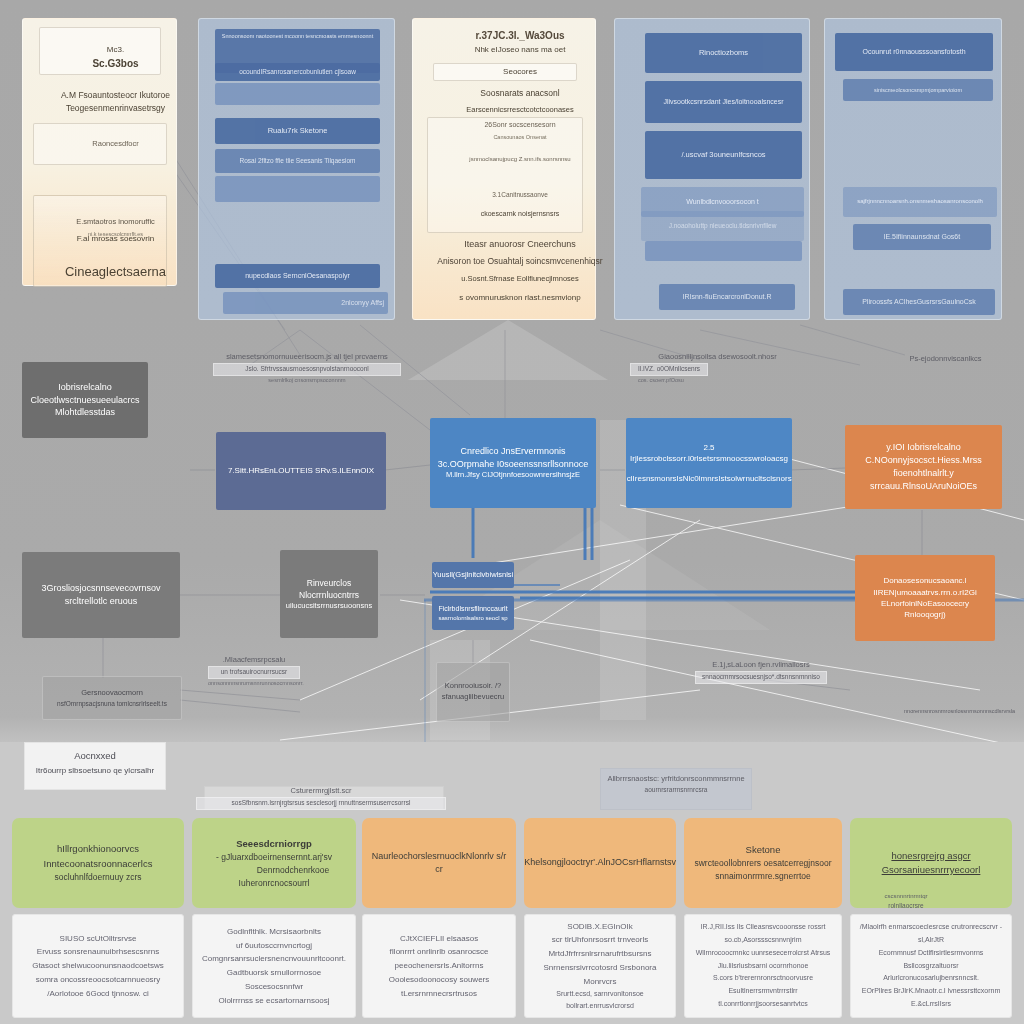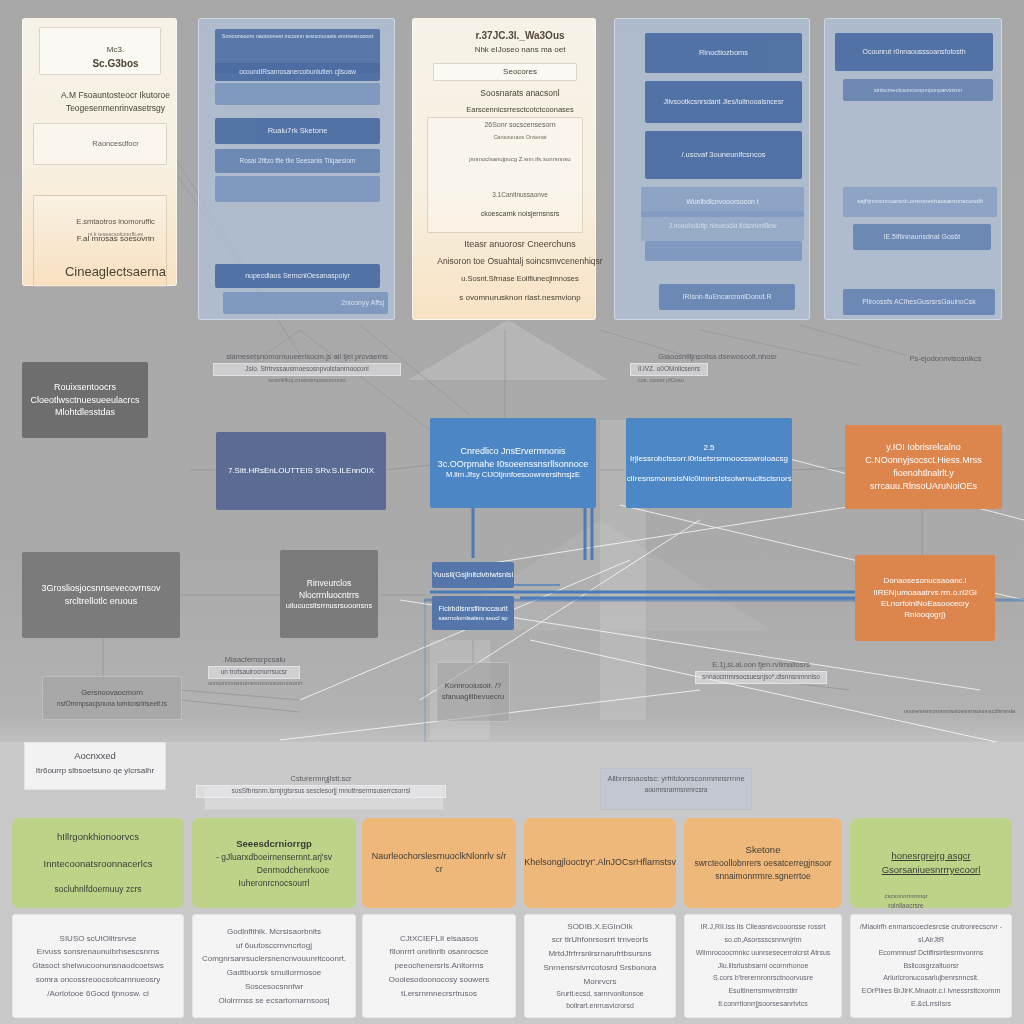--- a/index.html
+++ b/index.html
@@ -333,21 +333,21 @@
     <span>Giaoosnllljnsoilsa dsewosoolt.nhosr</span>
     <span class="chip" style="width:78px; margin-left:0;">Il.IVZ. o0OMnllcsenrs</span>
     <span class="thin" style="text-align:left; padding-left:8px;">cos. csoerr.pfOosu</span>
   </div>
 
   <div class="annot" style="left:878px; top:354px; width:135px;">
     <span>Ps-ejodonnviscanlkcs</span>
   </div>
 
   <div class="node n-gray" style="left:22px; top:362px; width:126px; height:76px;">
-    <span>Rouixsentoocrs</span>
+    <span>Iobrisrelcalno</span>
     <span>Cloeotlwsctnuesueeulacrcs</span>
     <span>Mlohtdlesstdas</span>
   </div>
 
   <div class="node n-slate" style="left:216px; top:432px; width:170px; height:78px; font-size:8px;">
     <span>7.Sitt.HRsEnLOUTTEIS  SRv.S.ILEnnOIX</span>
   </div>
 
   <div class="node n-blue" style="left:430px; top:418px; width:166px; height:90px; align-items:center;">
     <span>Cnredlico JnsErvermnonis</span>
@@ -422,31 +422,31 @@
 
     <div class="band-white" style="left:24px; top:0px; width:142px; height:48px;"></div>
     <div class="band-white" style="left:204px; top:44px; width:240px; height:24px; background:#d8d8d8; border-color:#cfcfcf;"></div>
     <div class="band-white" style="left:600px; top:26px; width:152px; height:42px; background:#c3c7cf; border-color:#bcc0c8;"></div>
 
     <div class="annot" style="left:26px; top:8px; width:138px; color:#4d4d55;">
       <span style="font-size:9.5px;">Aocnxxed</span>
       <span style="display:block; font-size:8px; margin-top:3px;">Itr6ourrp  slbsoetsuno  qe  ylcrsalhr</span>
     </div>
 
-    <div class="annot" style="left:196px; top:32px; width:250px;">
+    <div class="annot" style="left:196px; top:44px; width:250px;">
       <span>Csturermrgjlstt.scr</span>
       <span class="chip">sosSfbnsnrn.lsrnjrgtsrsus sesclesorjj rnnuttnsermsuserrcsorrsl</span>
     </div>
 
     <div class="annot" style="left:600px; top:32px; width:152px;">
       <span>Allbrrrsnaostsc:  yrfritdonrsconmmnsrrnne</span>
       <span class="chip" style="background:none; border:none;">aournrsrarrnsnrnrcsra</span>
     </div>
 
-    <div class="legend-card lc-green" style="left:12px; top:76px; width:172px; height:90px;gap:12px;">
+    <div class="legend-card lc-green" style="left:12px; top:76px; width:172px; height:90px;">
       <span>hIllrgonkhionoorvcs</span>
       <span>Inntecoonatsroonnacerlcs</span>
       <span style="font-size:8.5px;">socluhnlfdoernuuy  zcrs</span>
     </div>
 
     <div class="legend-card lc-green" style="left:192px; top:76px; width:164px; height:90px;">
       <span style="font-weight:bold;">Seeesdcrniorrgp</span>
       <span style="font-size:8.5px;">-  gJluarxdboeirnensernnt.arj'sv</span>
       <span style="font-size:8.5px;padding-left:38px;">Denrnodchenrkooe</span>
       <span style="font-size:8.5px;">Iuheronrcnocsourrl</span>

